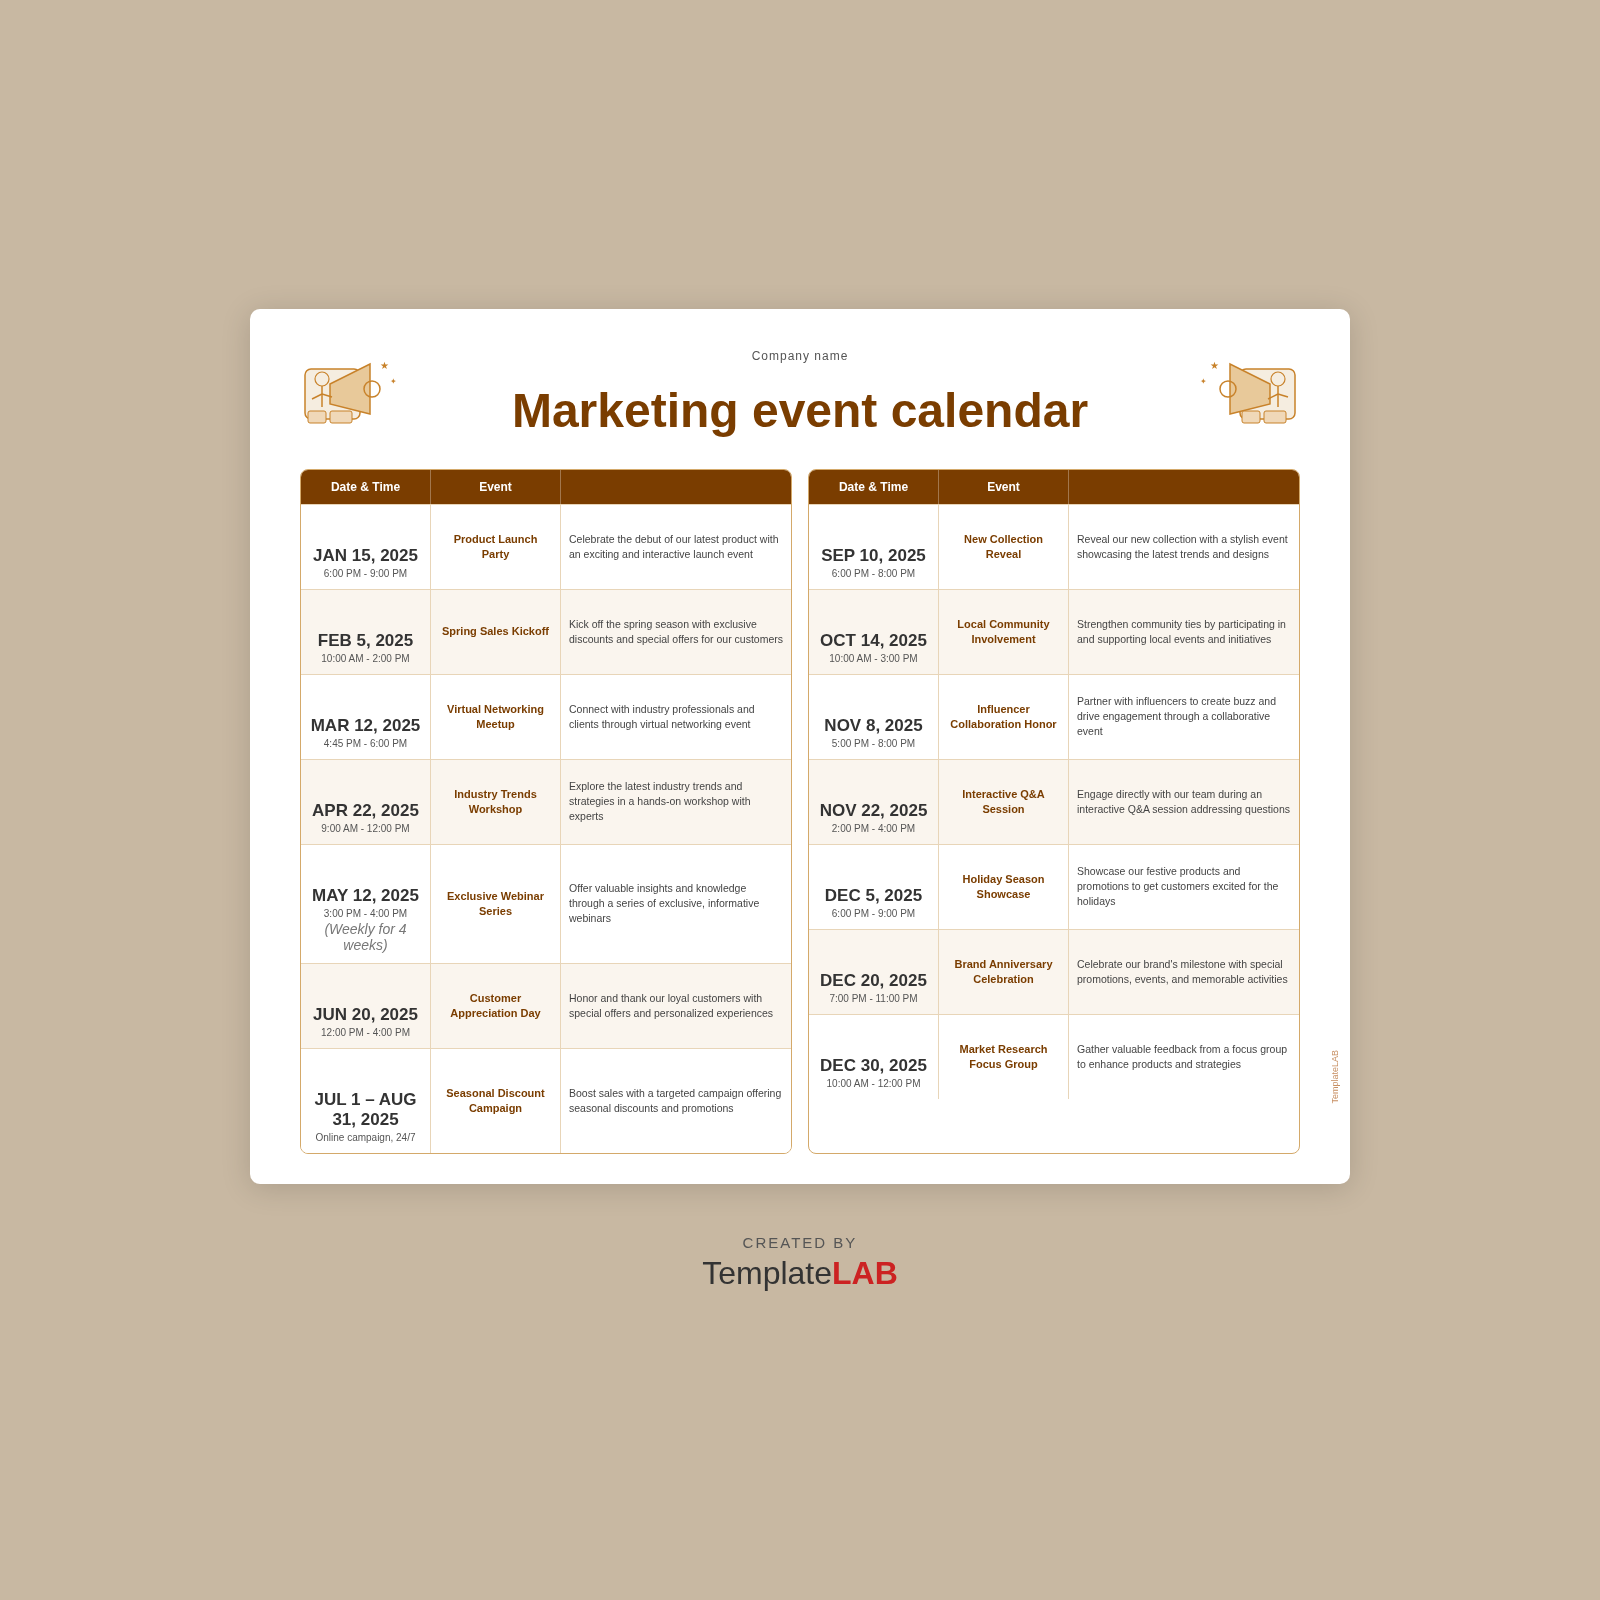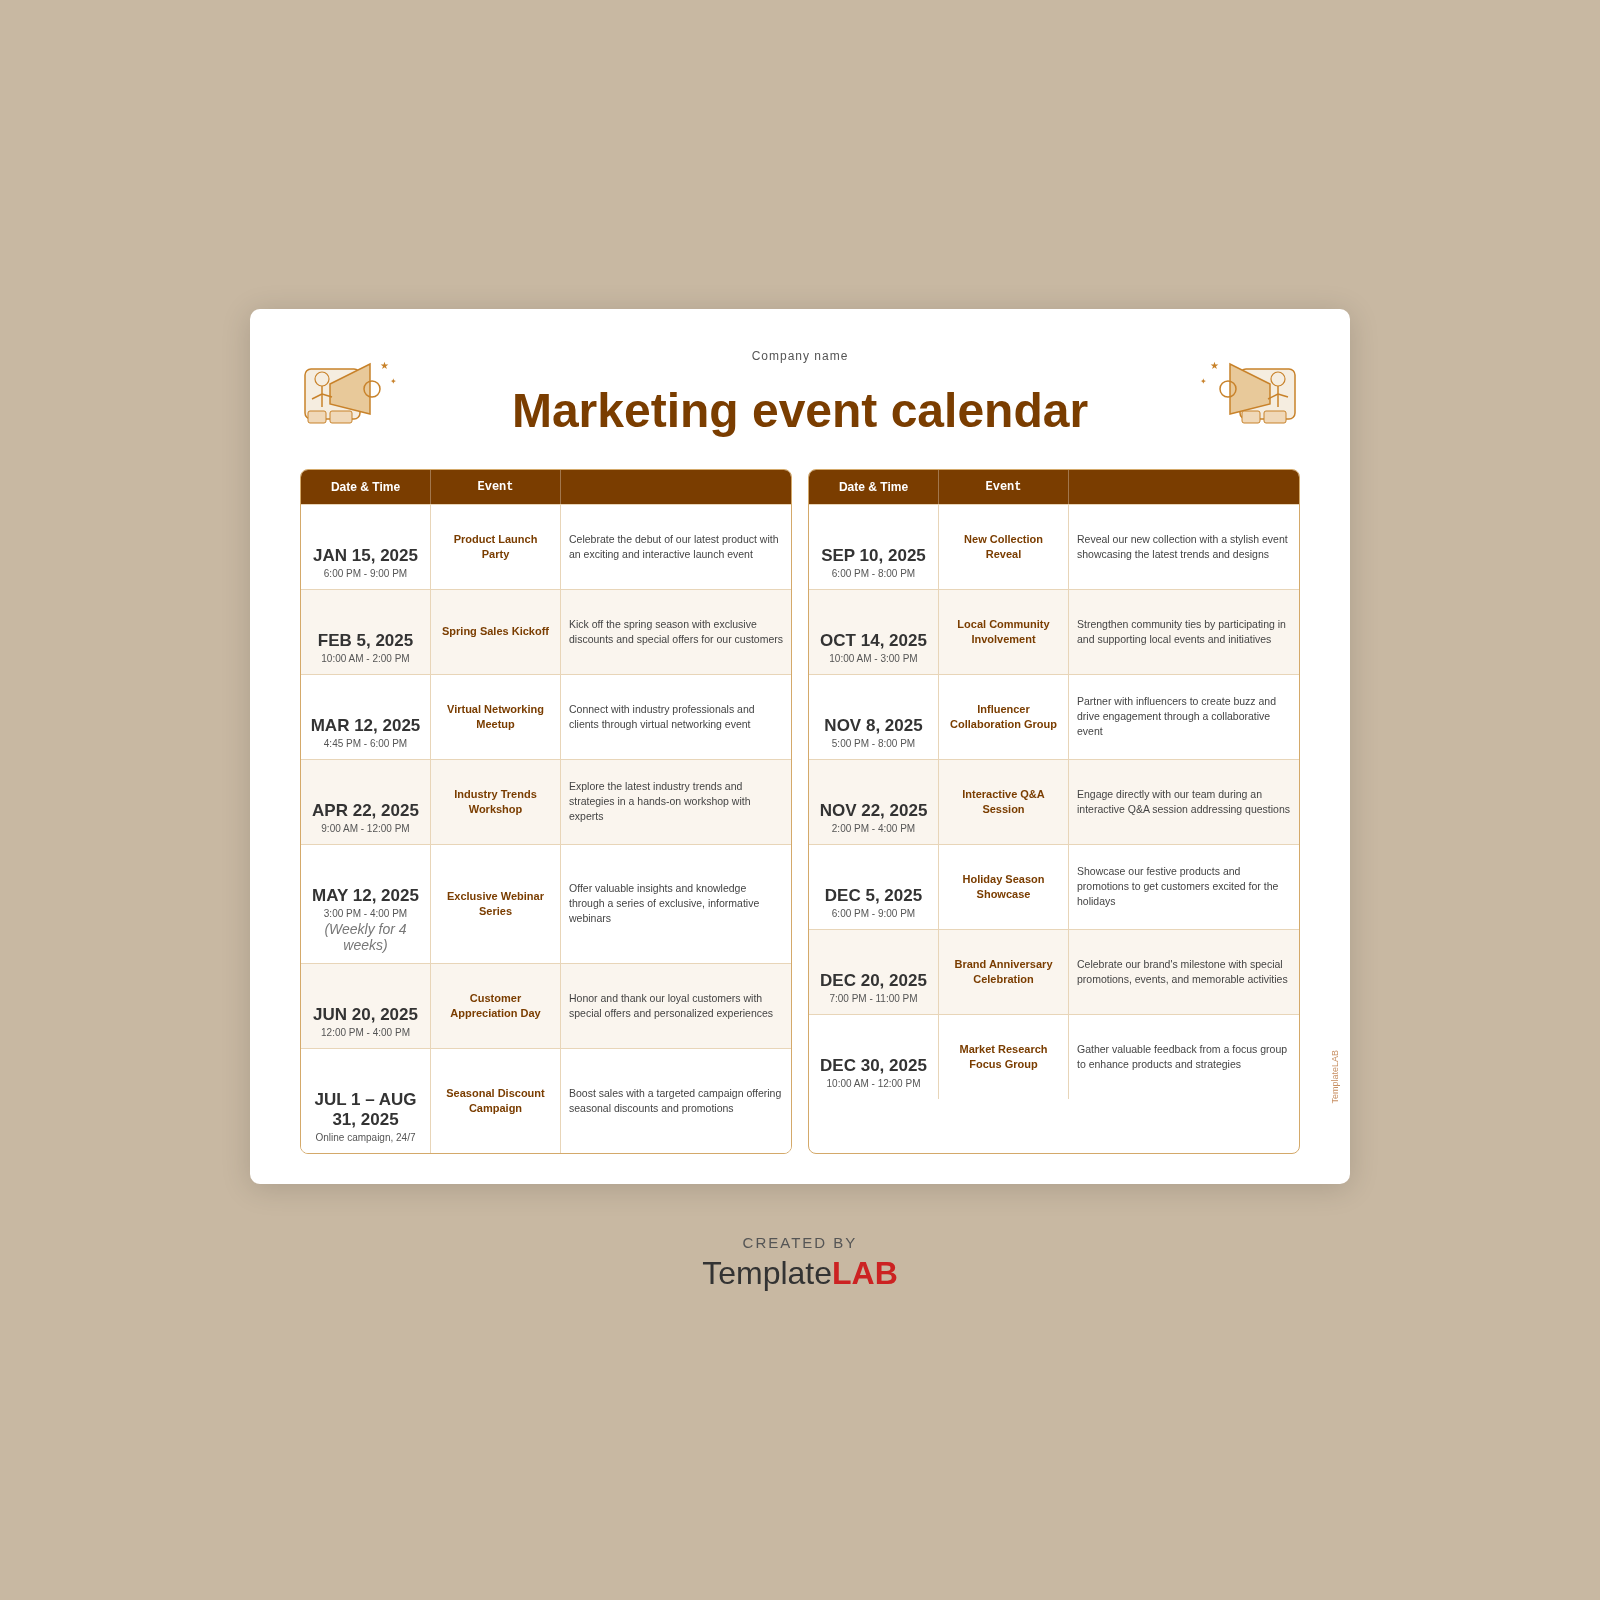--- a/index.html
+++ b/index.html
@@ -83,21 +83,20 @@
     }
     .col-date {
       width: 130px;
       flex-shrink: 0;
       border-right: 1px solid rgba(255,255,255,0.3);
     }
     .col-event-name {
       width: 130px;
       flex-shrink: 0;
       border-right: 1px solid rgba(255,255,255,0.3);
-      font-family: Liberation Mono, monospace;
     }
     .col-description {
       flex: 1;
     }
     .table-row {
       display: flex;
       border-top: 1px solid #e8d5b8;
     }
     .table-row:nth-child(even) {
       background: #faf5ee;
@@ -371,21 +370,21 @@
             <div class="cell cell-desc">Strengthen community ties by participating in and supporting local events and initiatives</div>
           </div>
           <div class="table-row">
             <div class="cell cell-date">
               <span class="date-main">NOV 8, 2025</span>
               <span class="date-time">5:00 PM - 8:00 PM</span>
             </div>
             <div class="cell cell-event-name">
               <span>Influencer
 Collaboration
-Group</span>
+Honor</span>
             </div>
             <div class="cell cell-desc">Partner with influencers to create buzz and drive engagement through a collaborative event</div>
           </div>
           <div class="table-row">
             <div class="cell cell-date">
               <span class="date-main">NOV 22, 2025</span>
               <span class="date-time">2:00 PM - 4:00 PM</span>
             </div>
             <div class="cell cell-event-name">
               <span>Interactive Q&amp;A

